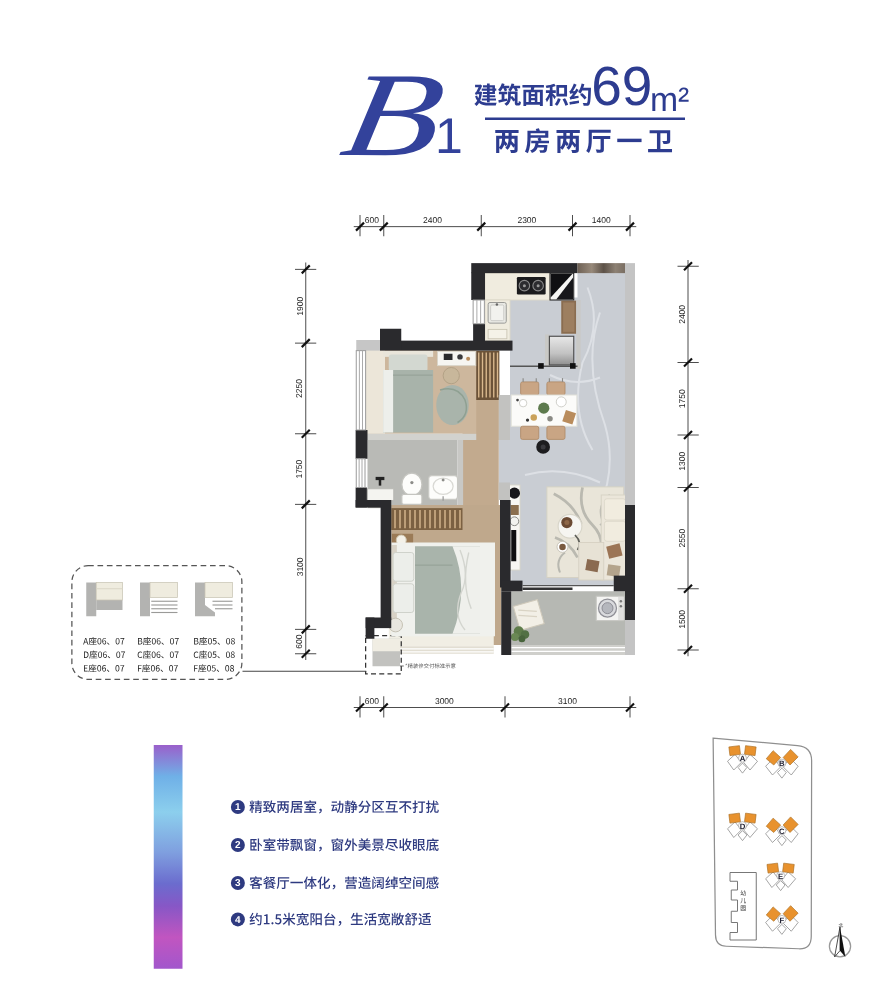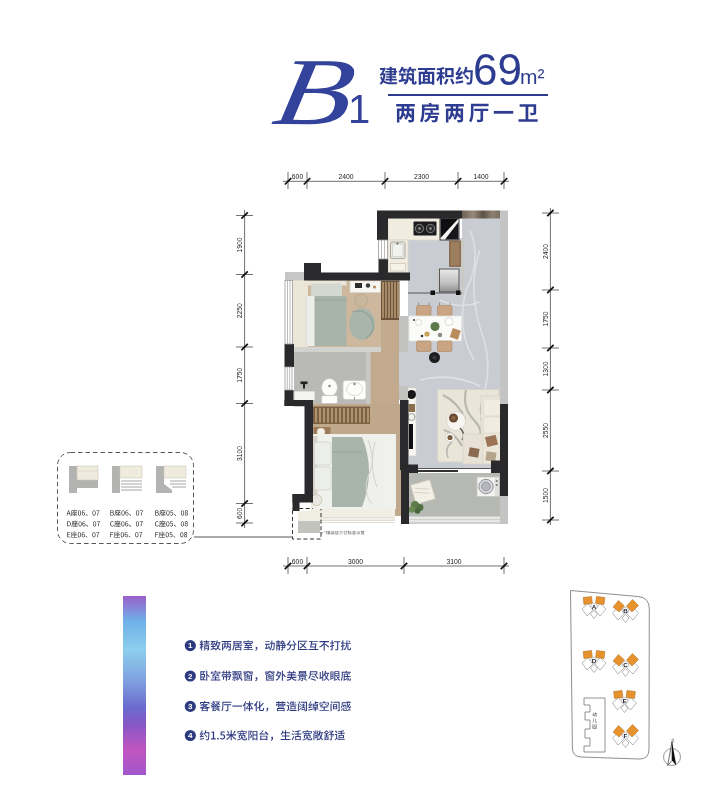--- a/index.html
+++ b/index.html
@@ -13,21 +13,21 @@
 <div id="page">
 
 <div class="abs navy" style="left:285px;top:44px;width:120px;height:100px;
   font-family:'Liberation Serif',serif;font-style:italic;font-size:96px;line-height:96px;
   color:#33429b;transform:scale(1.32,1) skewX(-8deg);transform-origin:0 0;">B</div>
 
 <div class="abs" style="left:348px;top:89px;font-size:40px;line-height:40px;color:#33429b;">1</div>
 
 <div class="abs navy" style="left:473px;top:50px;font-size:44px;line-height:40px;font-weight:500;">69</div>
 
-<div class="abs navy" style="left:520px;top:65px;font-size:21px;font-weight:500;">m²</div>
+<div class="abs navy" style="left:520px;top:65px;font-size:27px;font-weight:500;">m²</div>
 
 <div class="abs" style="left:388px;top:94px;width:160px;height:2px;background:#2d3c90;"></div>
 
 <svg class="abs" style="left:0;top:0;" width="710" height="797" viewBox="0 0 710 797">
 <defs>
 <linearGradient id="stoneG" x1="0" y1="0" x2="1" y2="0">
   <stop offset="0" stop-color="#6e6155"></stop>
           <stop offset="0.3" stop-color="#97897a"></stop>
   <stop offset="0.55" stop-color="#5d5248"></stop>
           <stop offset="0.8" stop-color="#8d8174"></stop>

